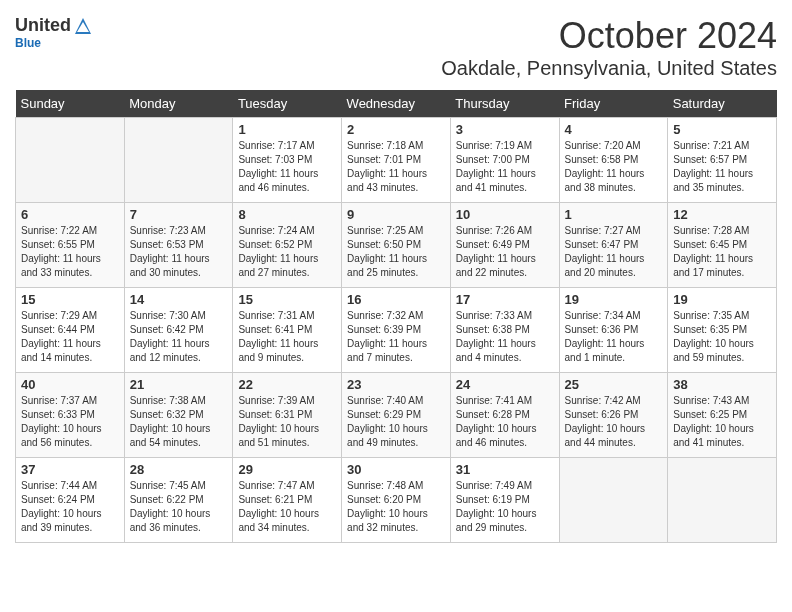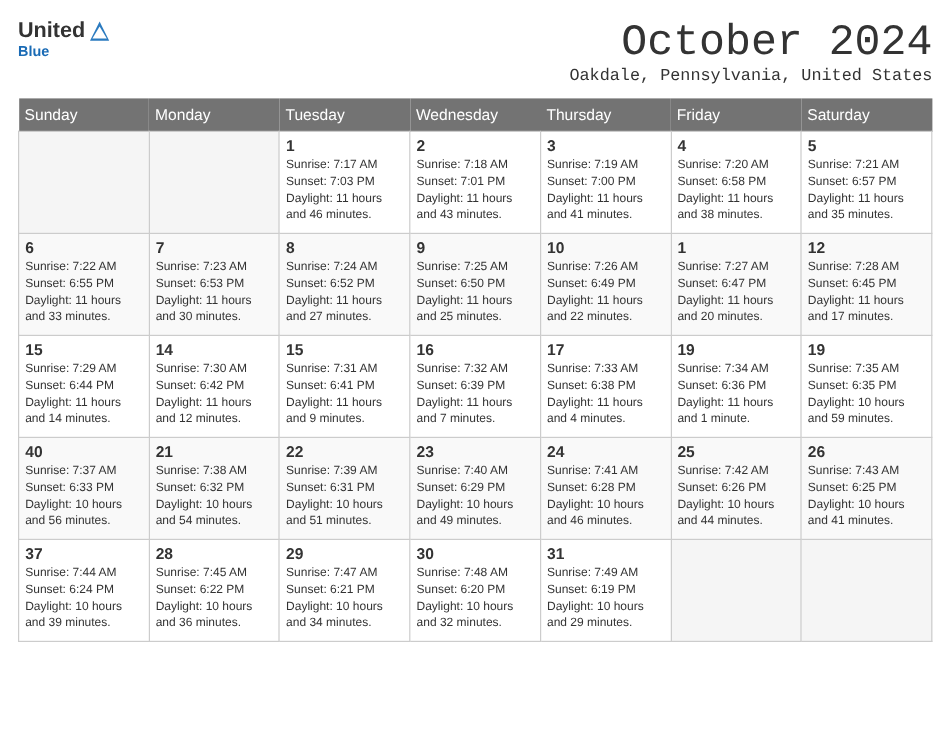--- a/index.html
+++ b/index.html
@@ -35,38 +35,37 @@
       font-weight: bold;
       color: #1a6bb5;
     }
     .logo-icon {
       width: 20px;
       height: 20px;
       margin-left: 2px;
     }
     .title-section {
       text-align: right;
-      font-family: Liberation Mono, monospace;
     }
     .month-title {
       font-size: 36px;
       font-weight: normal;
       color: #333;
     }
     .location {
-      font-size: 14px;
+      font-size: 20px;
       color: #333;
     }
     table {
       width: 100%;
       border-collapse: collapse;
       font-size: 11px;
     }
     th {
-      background-color: #737373;
+      background-color: #404040;
       color: white;
       padding: 6px 5px;
       text-align: left;
       font-size: 13px;
       font-weight: normal;
     }
     td {
       border: 1px solid #ccc;
       vertical-align: top;
       padding: 4px 5px;
@@ -234,21 +233,21 @@
         </td>
         <td>
           <div class="day-number">24</div>
           <div class="day-info">Sunrise: 7:41 AM<br>Sunset: 6:28 PM<br>Daylight: 10 hours and 46 minutes.</div>
         </td>
         <td>
           <div class="day-number">25</div>
           <div class="day-info">Sunrise: 7:42 AM<br>Sunset: 6:26 PM<br>Daylight: 10 hours and 44 minutes.</div>
         </td>
         <td>
-          <div class="day-number">26</div>
+          <div class="day-number">38</div>
           <div class="day-info">Sunrise: 7:43 AM<br>Sunset: 6:25 PM<br>Daylight: 10 hours and 41 minutes.</div>
         </td>
       </tr>
       <tr class="week-row">
         <td>
           <div class="day-number">37</div>
           <div class="day-info">Sunrise: 7:44 AM<br>Sunset: 6:24 PM<br>Daylight: 10 hours and 39 minutes.</div>
         </td>
         <td>
           <div class="day-number">28</div>

